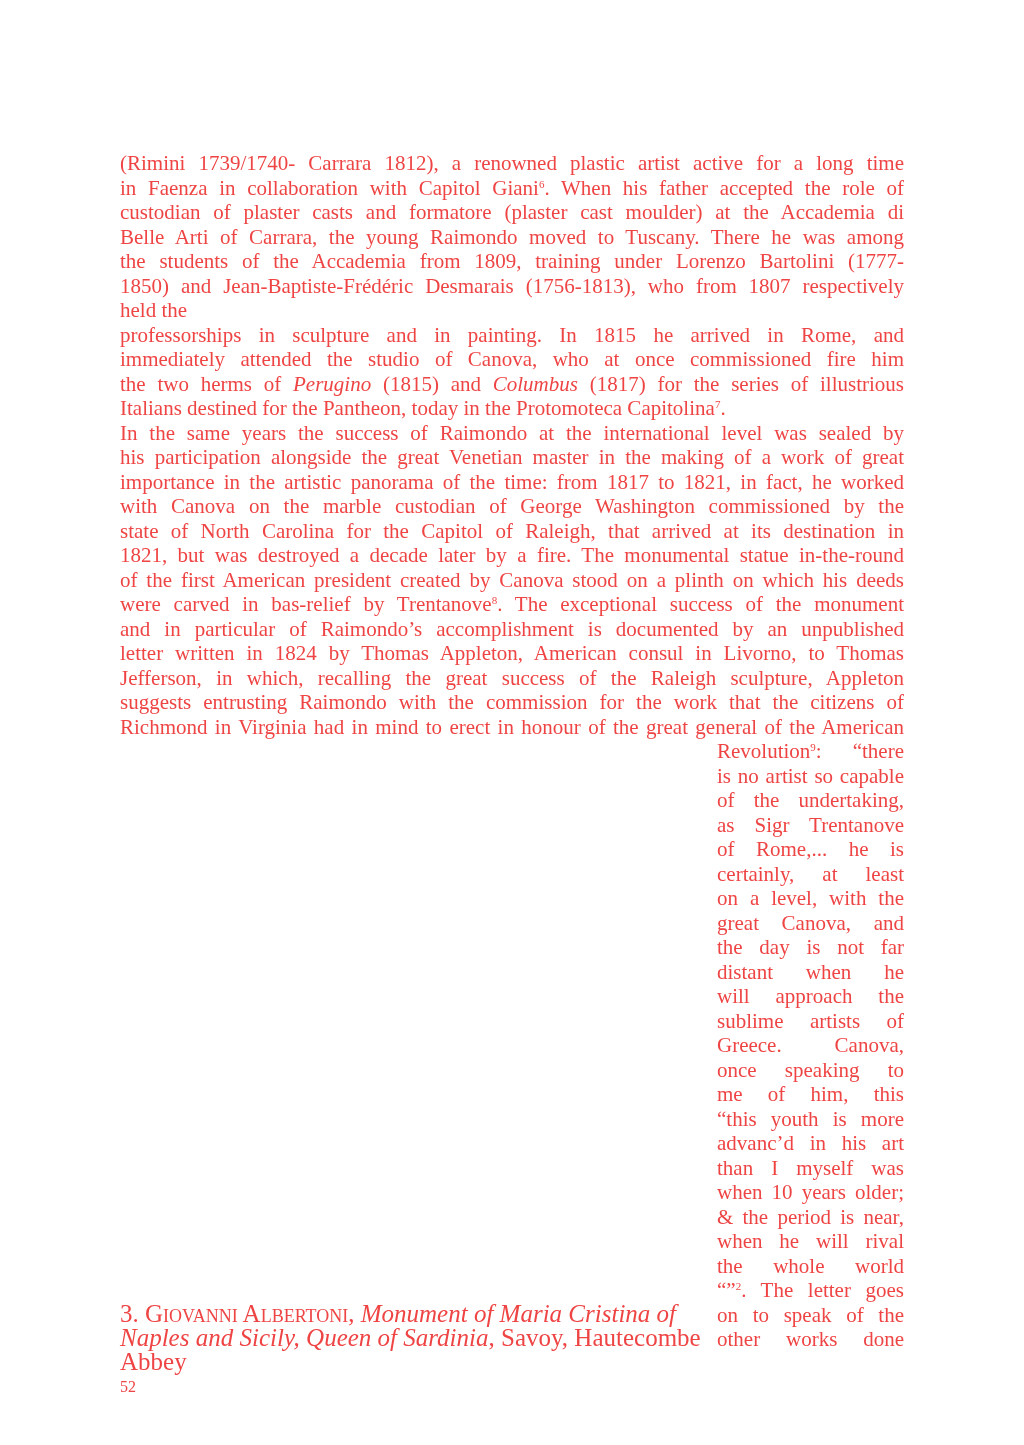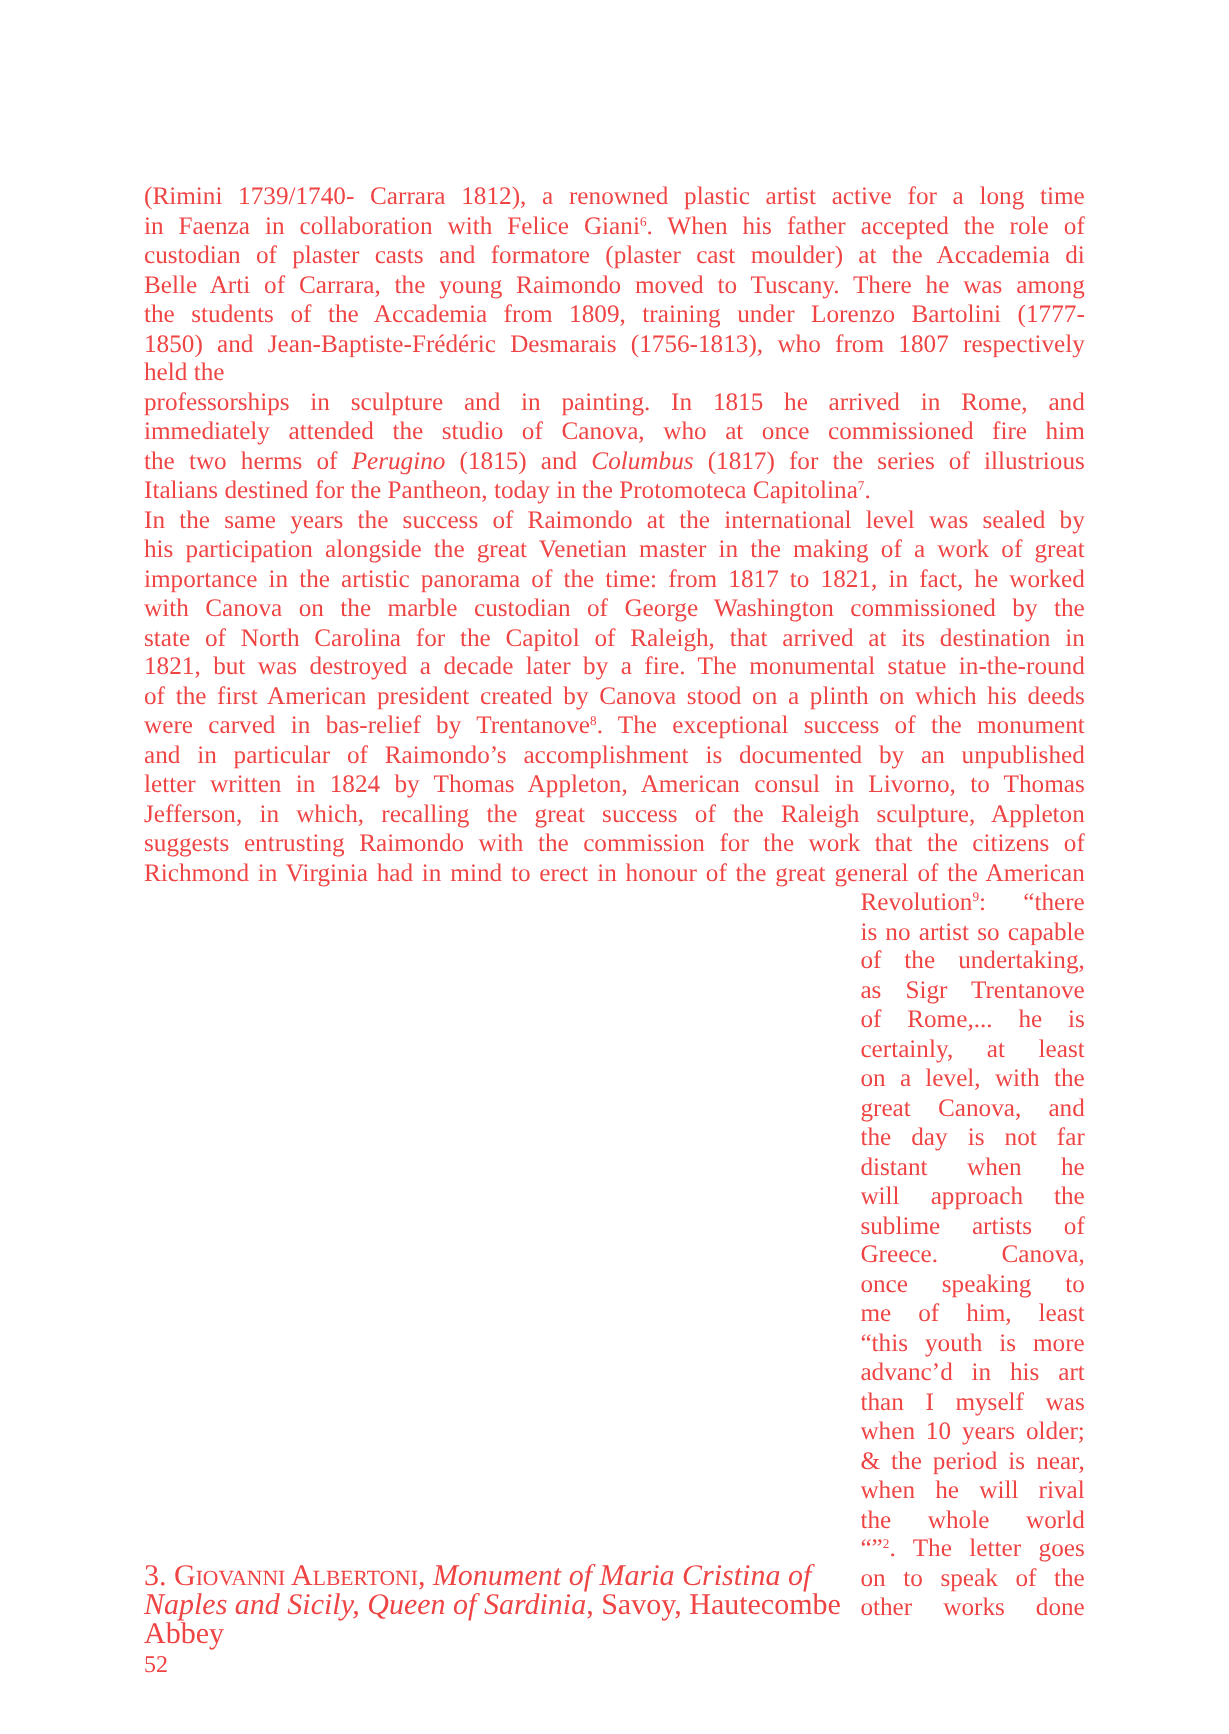--- a/index.html
+++ b/index.html
@@ -22,32 +22,32 @@
   }
   .right-col .line { text-align-last: justify; }
   sup { font-size: 11px; line-height: 0; vertical-align: 7px; }
   .caption {
     position: absolute; left: 120px; top: 1268px; width: 585px;
     font-size: 25px; line-height: 24px;
   }
   .caption .sc { font-variant: small-caps; }
   .page-number {
     position: absolute; left: 120px; top: 1343px;
-    font-size: 20px; line-height: 20px;
+    font-size: 16px; line-height: 20px;
   }
   em { font-style: italic; }
 </style>
 </head>
 <body>
 
 <div class="page">
 
   <div class="body-text">
     <span class="line">(Rimini 1739/1740- Carrara 1812), a renowned plastic artist active for a long time</span>
-    <span class="line"><span>in Faenza in collaboration with Felice Giani</span><sup>6</sup><span>. When his father accepted the role of</span></span>
+    <span class="line"><span>in Faenza in collaboration with Capitol Giani</span><sup>6</sup><span>. When his father accepted the role of</span></span>
     <span class="line">custodian of plaster casts and formatore (plaster cast moulder) at the Accademia di</span>
     <span class="line">Belle Arti of Carrara, the young Raimondo moved to Tuscany. There he was among</span>
     <span class="line">the students of the Accademia from 1809, training under Lorenzo Bartolini (1777-</span>
     <span class="line">1850) and Jean-Baptiste-Frédéric Desmarais (1756-1813), who from 1807 respectively</span>
     <span class="line last">held the</span>
     <span class="line">professorships in sculpture and in painting. In 1815 he arrived in Rome, and</span>
     <span class="line">immediately attended the studio of Canova, who at once commissioned fire him</span>
     <span class="line"><span>the two herms of </span><em>Perugino</em><span> (1815) and </span><em>Columbus</em><span> (1817) for the series of illustrious</span></span>
     <span class="line last"><span>Italians destined for the Pantheon, today in the Protomoteca Capitolina</span><sup>7</sup><span>.</span></span>
     <span class="line">In the same years the success of Raimondo at the international level was sealed by</span>
@@ -73,21 +73,21 @@
     <span class="line">of Rome,... he is</span>
     <span class="line">certainly, at least</span>
     <span class="line">on a level, with the</span>
     <span class="line">great Canova, and</span>
     <span class="line">the day is not far</span>
     <span class="line">distant when he</span>
     <span class="line">will approach the</span>
     <span class="line">sublime artists of</span>
     <span class="line">Greece. Canova,</span>
     <span class="line">once speaking to</span>
-    <span class="line">me of him, least</span>
+    <span class="line">me of him, this</span>
     <span class="line">“this youth is more</span>
     <span class="line">advanc’d in his art</span>
     <span class="line">than I myself was</span>
     <span class="line">when 10 years older;</span>
     <span class="line">&amp; the period is near,</span>
     <span class="line">when he will rival</span>
     <span class="line">the whole world</span>
     <span class="line"><span>“”</span><sup>2</sup><span>. The letter goes</span></span>
     <span class="line">on to speak of the</span>
     <span class="line">other works done</span>

